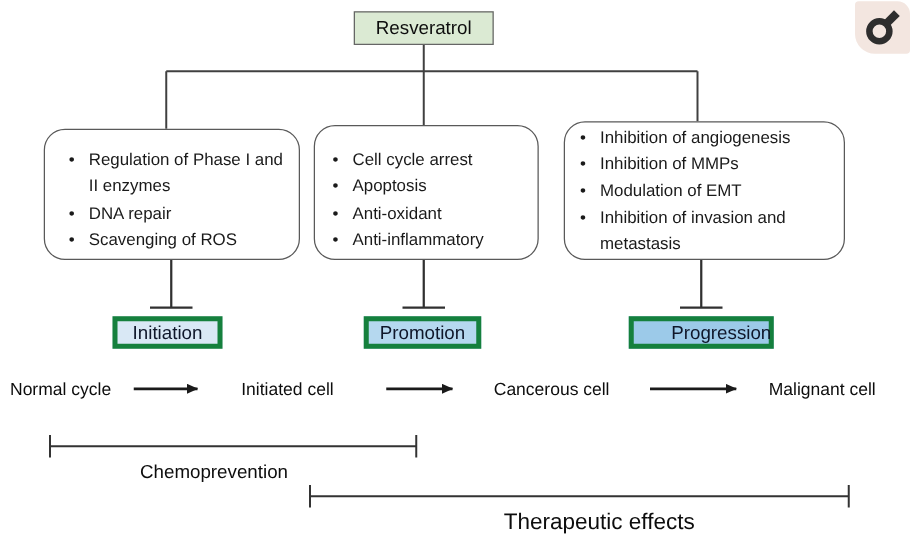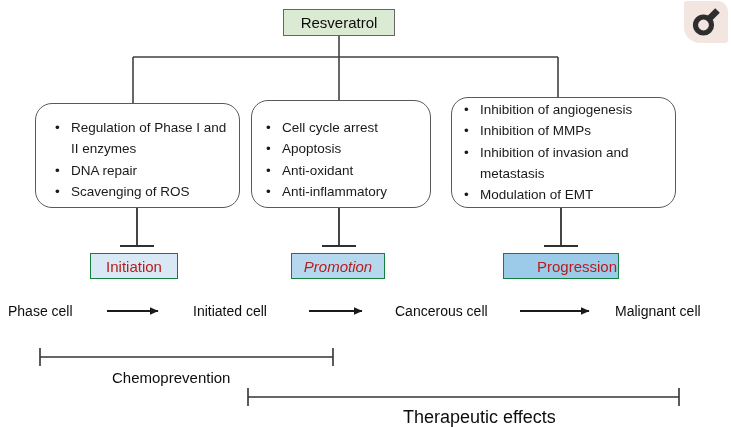--- a/index.html
+++ b/index.html
@@ -21,25 +21,25 @@
   }
   .mech ul { margin:0; padding:0; list-style:none; }
   .mech li { position:relative; padding-left:20px; line-height:1.58; }
   .mech li::before { content:"\2022"; position:absolute; left:4px; top:0; }
   #mech-0 { left:35px;  top:103px; width:205px; height:105px; padding:13px 2px 0 15px; }
   #mech-1 { left:251px; top:100px; width:180px; height:108px; padding:16px 6px 0 10px; }
   #mech-2 { left:451px; top:97px;  width:225px; height:111px; padding:1px 4px 0 8px; }
 
   .stage {
     position:absolute; top:253px; height:26px; box-sizing:border-box;
-    border:1px solid #15803d; display:flex; align-items:center; justify-content:center;
-    font-size:15px; color:#b91c1c;
+    border:4px solid #15803d; display:flex; align-items:center; justify-content:center;
+    font-size:15px; color:#0f172a;
   }
   #stage-0 { left:90px;  width:88px; }
-  #stage-1 { left:291px; width:94px;font-style:italic; }
+  #stage-1 { left:291px; width:94px; }
   #stage-2 { left:503px; width:116px;padding-left:32px; }
 
   .cell { position:absolute; top:303px; font-size:14px; color:#0d0d0d; white-space:nowrap; }
   #cell-0 { left:8px; }
   #cell-1 { left:193px; }
   #cell-2 { left:395px; }
   #cell-3 { left:615px; }
 
   .range-label { position:absolute; font-size:15px; color:#0d0d0d; white-space:nowrap; }
   #range-0 { left:112px; top:369px; }
@@ -120,36 +120,36 @@
       <li>Apoptosis</li>
       <li>Anti-oxidant</li>
       <li>Anti-inflammatory</li>
     </ul>
   </div>
 
   <div class="mech" id="mech-2">
     <ul>
       <li>Inhibition of angiogenesis</li>
       <li>Inhibition of MMPs</li>
+      <li>Modulation of EMT</li>
       <li>Inhibition of invasion and metastasis</li>
-      <li>Modulation of EMT</li>
     </ul>
   </div>
 
   <div class="stage" id="stage-0" style="background: rgb(217, 232, 245);">
     <span>Initiation</span>
   </div>
   <div class="stage" id="stage-1" style="background: rgb(181, 216, 239);">
     <span>Promotion</span>
   </div>
   <div class="stage" id="stage-2" style="background: rgb(156, 202, 233);">
     <span>Progression</span>
   </div>
 
-  <div class="cell" id="cell-0">Phase cell</div>
+  <div class="cell" id="cell-0">Normal cycle</div>
   <div class="cell" id="cell-1">Initiated cell</div>
   <div class="cell" id="cell-2">Cancerous cell</div>
   <div class="cell" id="cell-3">Malignant cell</div>
 
   <div class="range-label" id="range-0">Chemoprevention</div>
   <div class="range-label" id="range-1">Therapeutic effects</div>
 
   <div class="logo" style="background: rgb(243, 230, 224);">
     <svg width="34" height="32" viewBox="0 0 34 32">
       <circle cx="14.5" cy="19" r="8" fill="none" stroke="#2e2e2e" stroke-width="5.2"></circle>

